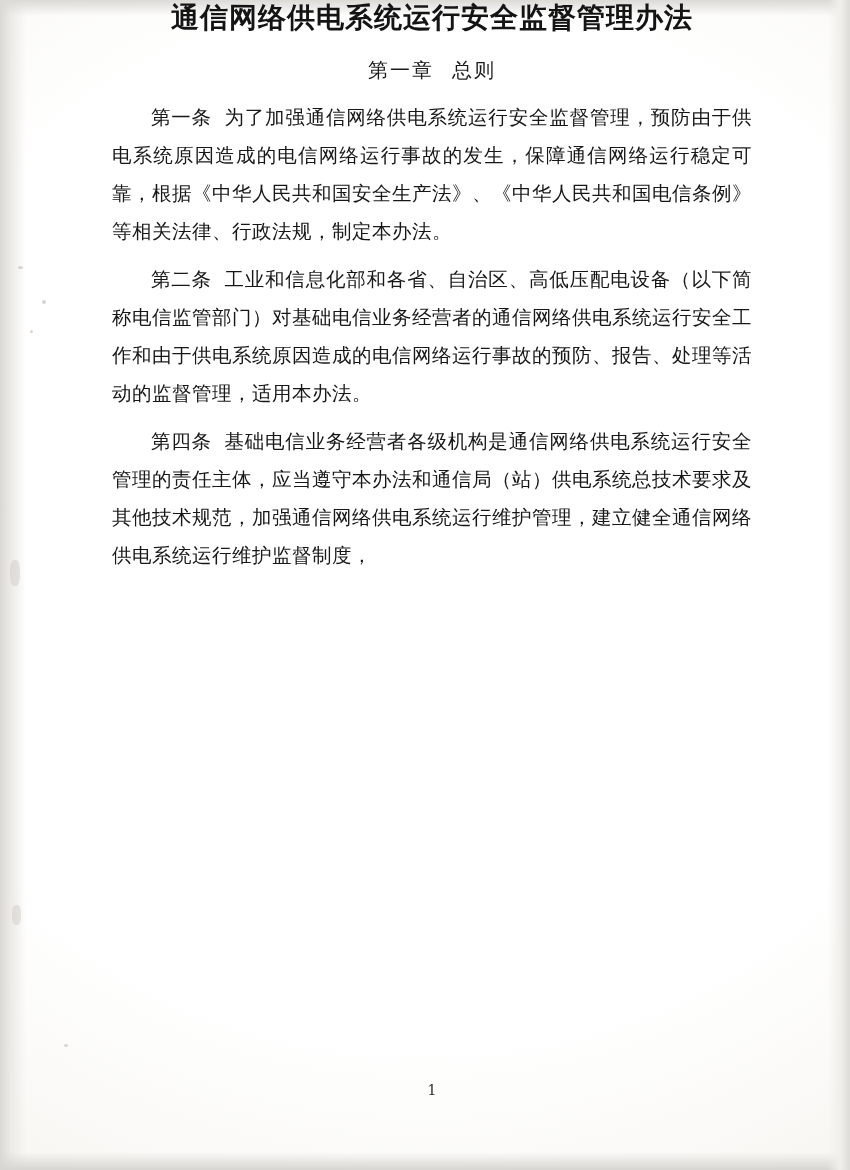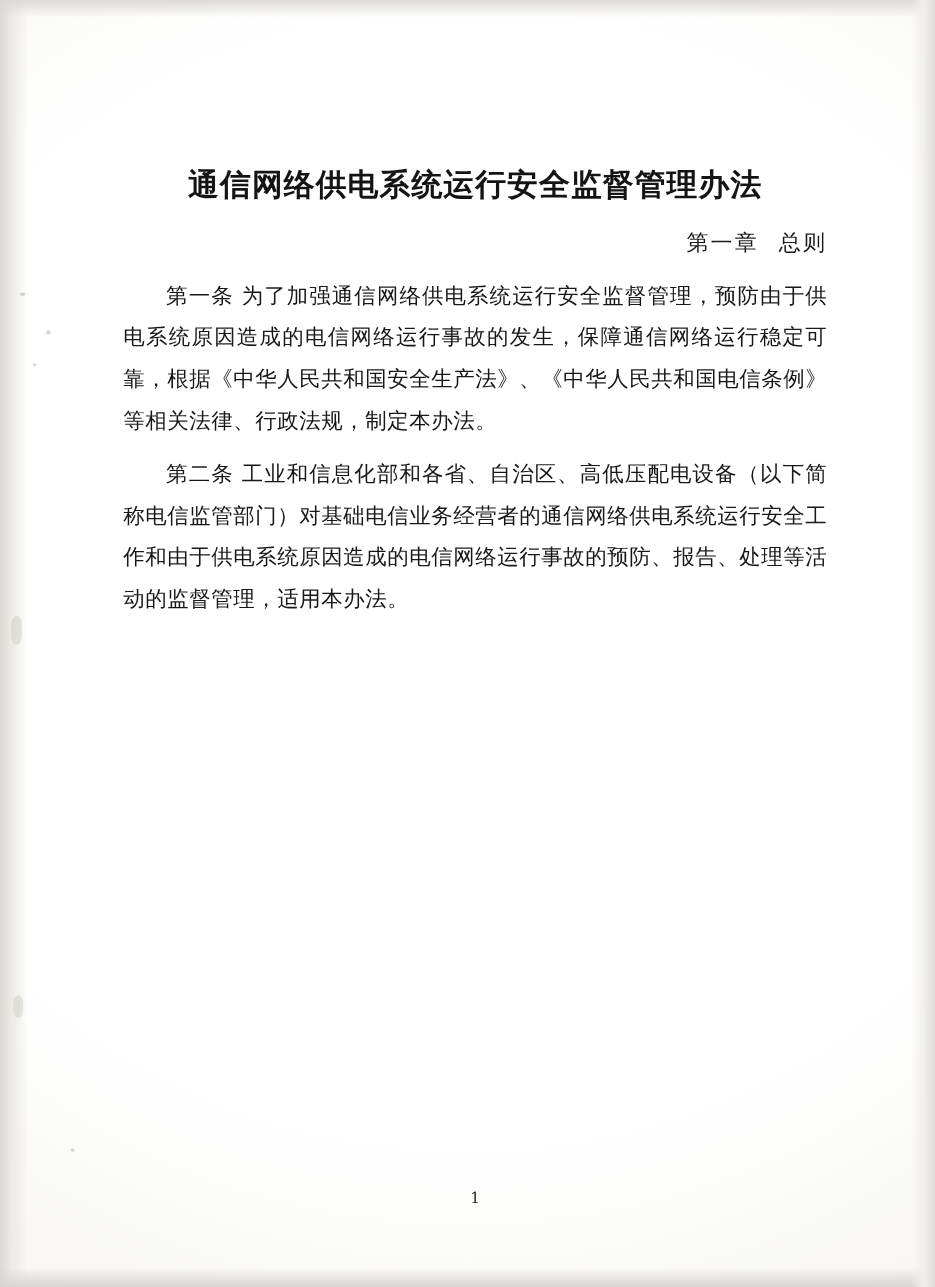--- a/index.html
+++ b/index.html
@@ -75,48 +75,48 @@
     position: absolute;
     left: 112px;
     top: 0;
     width: 640px;
     height: 1170px;
     color: #1b1b1b;
   }
 
   .doc-title {
     margin: 0;
-    padding-top: 150px;
     font-size: 28px;
     line-height: 1.25;
     font-weight: 700;
     text-align: center;
     letter-spacing: 1px;
     color: #141414;
     font-family: "DejaVu Serif", "Liberation Serif", serif;
   }
 
   .chapter-heading {
     margin: 22px 0 0 0;
     font-size: 20px;
-    text-align: right;
+    text-align: center;
     letter-spacing: 2px;
     color: #1a1a1a;
   }
   .chapter-heading .ch-label { margin-right: 18px; }
 
   .article {
     margin: 16px 0 0 0;
     font-size: 19.5px;
     line-height: 1.95;
     text-align: justify;
     text-justify: inter-character;
     text-indent: 2em;
     color: #171717;
     letter-spacing: 0.5px;
+    font-family: Liberation Mono, monospace;
   }
   .article.tight { margin-top: 10px; }
 
   .page-number {
     position: absolute;
     left: 0;
     right: 0;
     top: 1082px;
     text-align: center;
     font-size: 14px;
@@ -144,16 +144,17 @@
 
     <div class="chapter-heading">
       <span class="ch-label">第一章</span><span>总则</span>
     </div>
 
     <p class="article">第一条 为了加强通信网络供电系统运行安全监督管理，预防由于供电系统原因造成的电信网络运行事故的发生，保障通信网络运行稳定可靠，根据《中华人民共和国安全生产法》、《中华人民共和国电信条例》等相关法律、行政法规，制定本办法。</p>
 
     <p class="article tight">第二条 工业和信息化部和各省、自治区、高低压配电设备（以下简称电信监管部门）对基础电信业务经营者的通信网络供电系统运行安全工作和由于供电系统原因造成的电信网络运行事故的预防、报告、处理等活动的监督管理，适用本办法。</p>
 
 
+    <p class="article tight">第四条 基础电信业务经营者各级机构是通信网络供电系统运行安全管理的责任主体，应当遵守本办法和通信局（站）供电系统总技术要求及其他技术规范，加强通信网络供电系统运行维护管理，建立健全通信网络供电系统运行维护监督制度，</p>
 
     <div class="page-number">1</div>
   </div>
 </div>
 
 </body></html>

